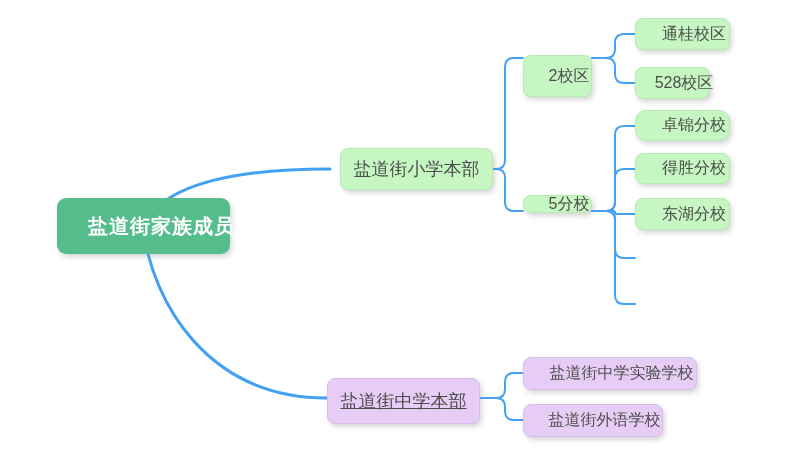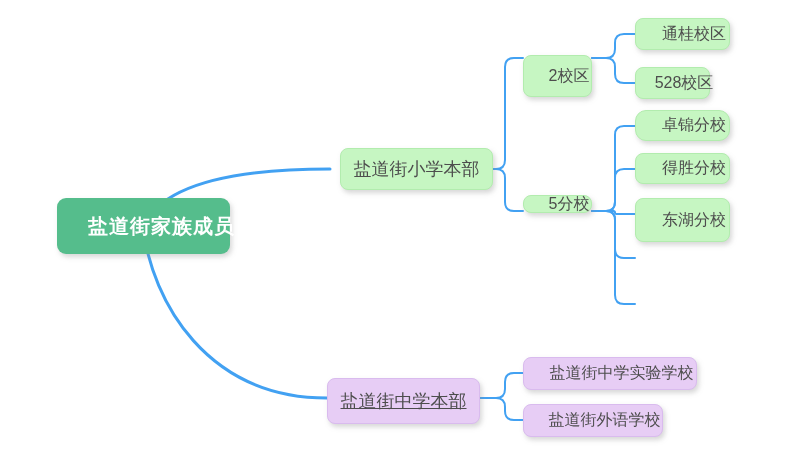--- a/index.html
+++ b/index.html
@@ -85,21 +85,21 @@
   <div class="node green small" style="left:635px; top:18px; width:95px; height:32px;">通桂校区</div>
 
   <div class="node green small" style="left:635px; top:67px; width:75px; height:32px;">528校区</div>
 
   <div class="node green small" style="left:523px; top:195px; width:69px; height:18px;">5分校</div>
 
   <div class="node green small" style="left:635px; top:110px; width:95px; height:31px;border-radius:11px;">卓锦分校</div>
 
   <div class="node green small" style="left:635px; top:153px; width:95px; height:31px;">得胜分校</div>
 
-  <div class="node green small" style="left:635px; top:198px; width:95px; height:44px;">东湖分校</div>
+  <div class="node green small" style="left:635px; top:198px; width:95px; height:32px;">东湖分校</div>
 
 
 
   <div class="node purple primary" style="left:327px; top:378px; width:153px; height:46px;text-decoration:underline;">盐道街中学本部</div>
 
   <div class="node purple small" style="left:523px; top:404px; width:140px; height:33px;">盐道街外语学校</div>
 
   <div class="node purple small" style="left:523px; top:357px; width:174px; height:33px;">盐道街中学实验学校</div>
 
 </div>

